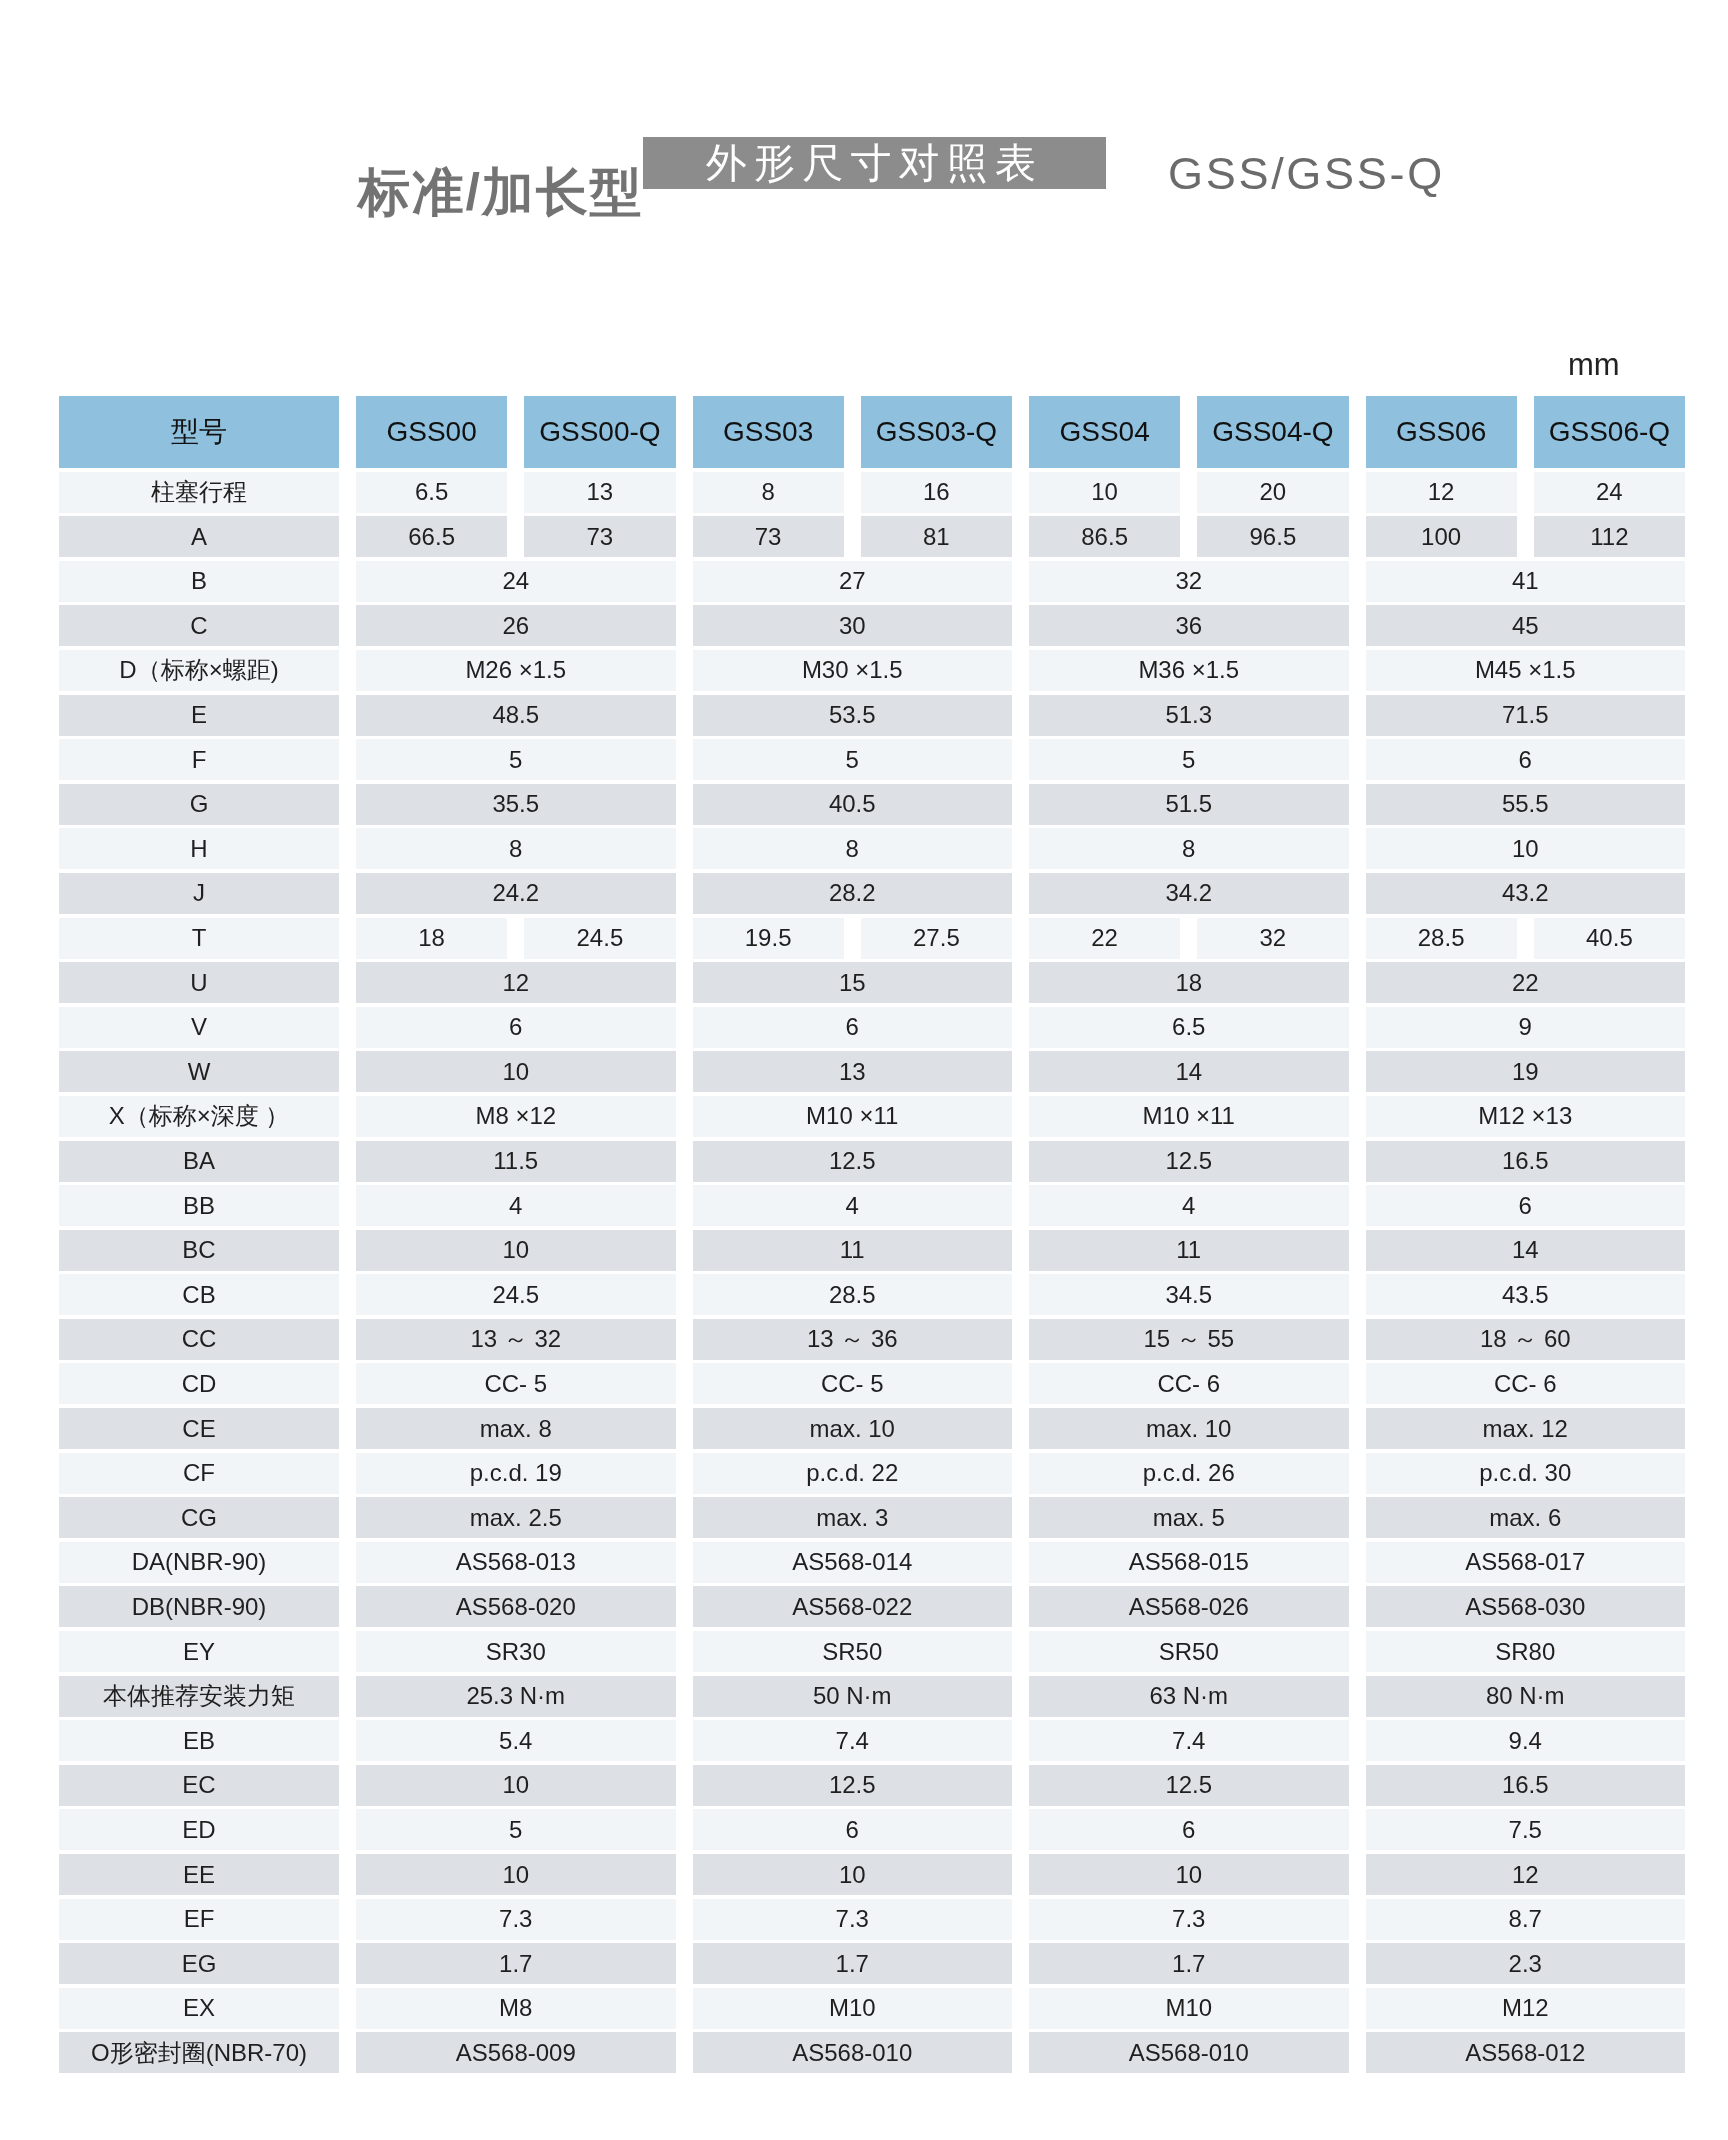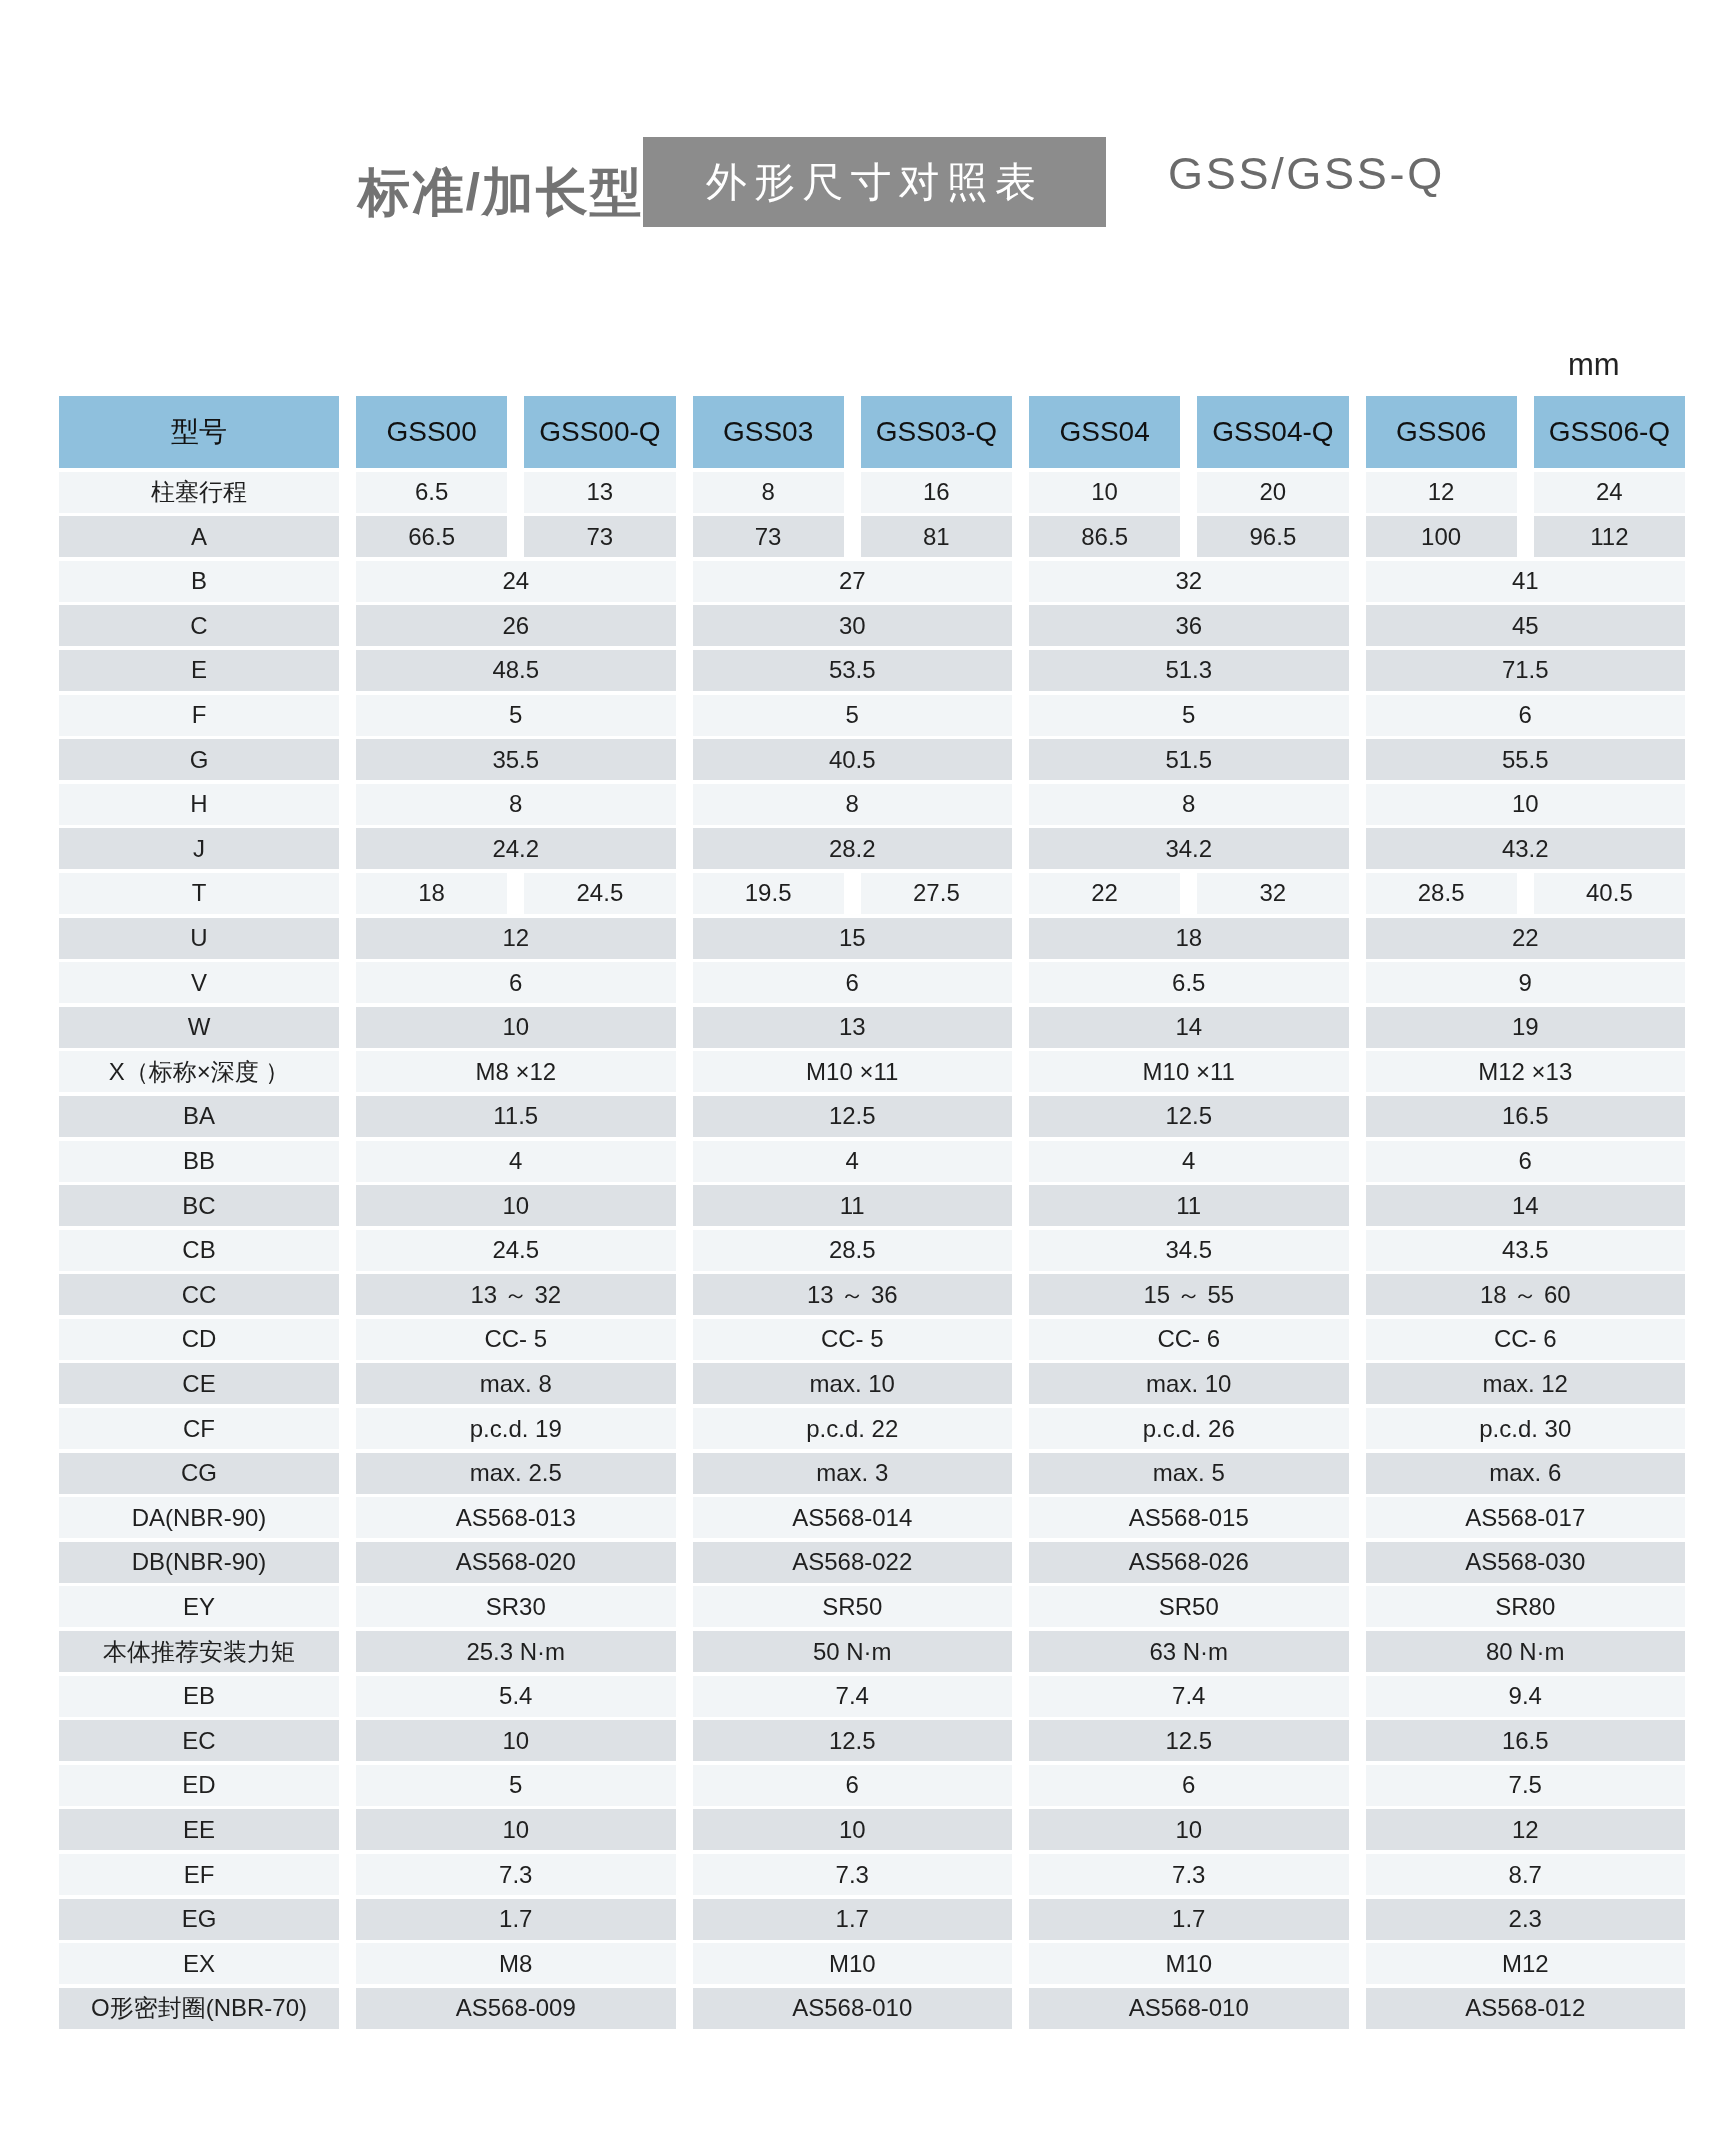--- a/index.html
+++ b/index.html
@@ -6,21 +6,21 @@
   body {
     width: 1728px; height: 2140px; position: relative;
     font-family: "Liberation Sans", "DejaVu Sans", sans-serif;
     color: #1a1a1a;
   }
   .title-left {
     position: absolute; left: 358px; top: 158px;
     font-size: 52px; font-weight: 700; color: #737373; letter-spacing: 1.8px;
   }
   .title-box {
-    position: absolute; left: 643px; top: 137px; width: 463px; height: 90px;
+    position: absolute; left: 643px; top: 137px; width: 463px; height: 52px;
     background: #8c8c8c; display: flex; align-items: center; justify-content: center;
   }
   .title-box span {
     color: #ffffff; font-size: 41px; font-weight: 500; letter-spacing: 7.2px;
   }
   .title-right {
     position: absolute; left: 1168px; top: 148px;
     font-size: 45px; color: #6b6b6b; letter-spacing: 2.7px; font-weight: 400;
   }
   .unit-label {
@@ -102,20 +102,27 @@
       <div class="cell span2">32</div>
       <div class="cell span2">41</div>
     </div>
     <div class="t-row row-dark">
       <div class="cell">C</div>
       <div class="cell span2">26</div>
       <div class="cell span2">30</div>
       <div class="cell span2">36</div>
       <div class="cell span2">45</div>
     </div>
+    <div class="t-row row-light">
+      <div class="cell">D（标称×螺距)</div>
+      <div class="cell span2">M26 ×1.5</div>
+      <div class="cell span2">M30 ×1.5</div>
+      <div class="cell span2">M36 ×1.5</div>
+      <div class="cell span2">M45 ×1.5</div>
+    </div>
     <div class="t-row row-dark">
       <div class="cell">E</div>
       <div class="cell span2">48.5</div>
       <div class="cell span2">53.5</div>
       <div class="cell span2">51.3</div>
       <div class="cell span2">71.5</div>
     </div>
     <div class="t-row row-light">
       <div class="cell">F</div>
       <div class="cell span2">5</div>

